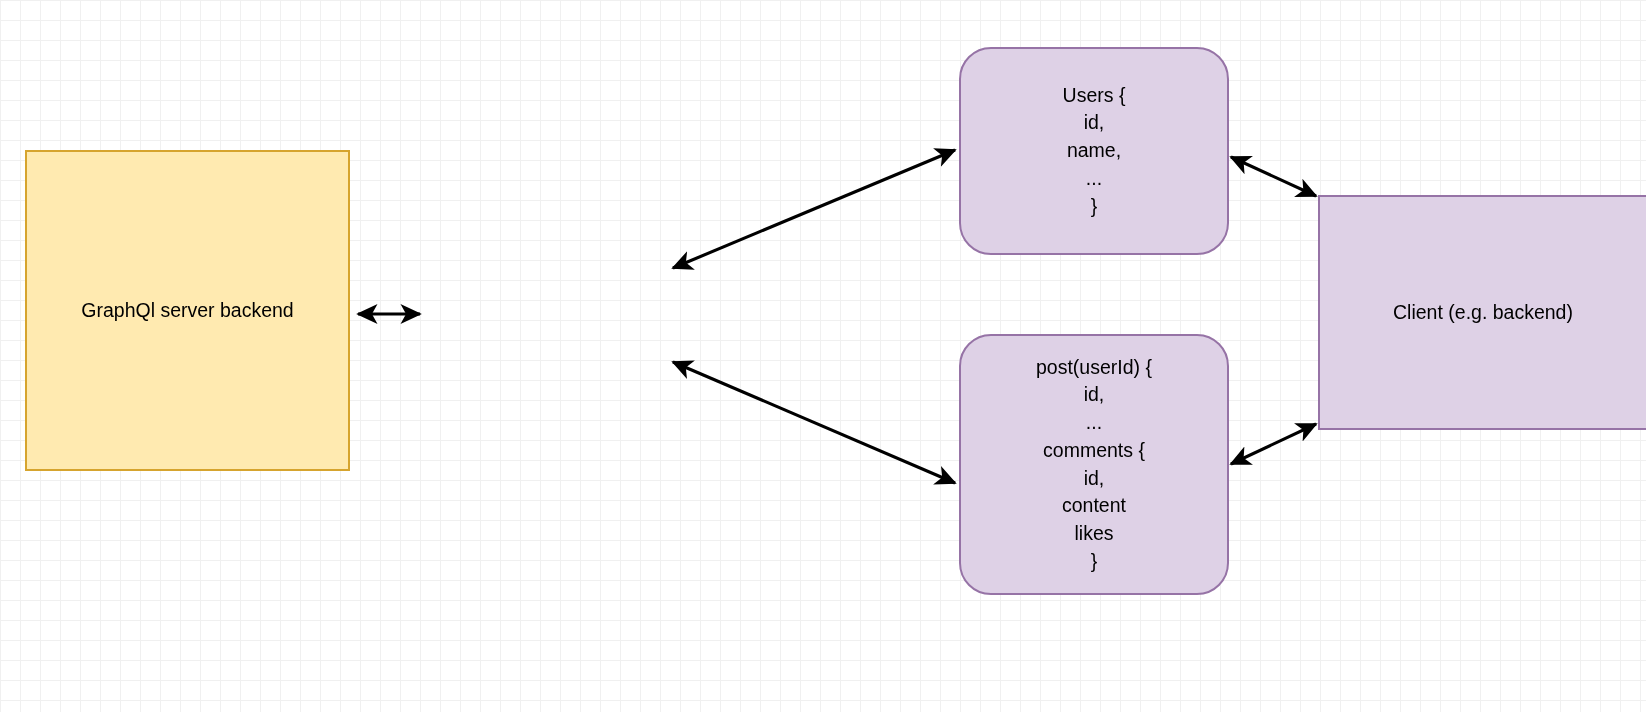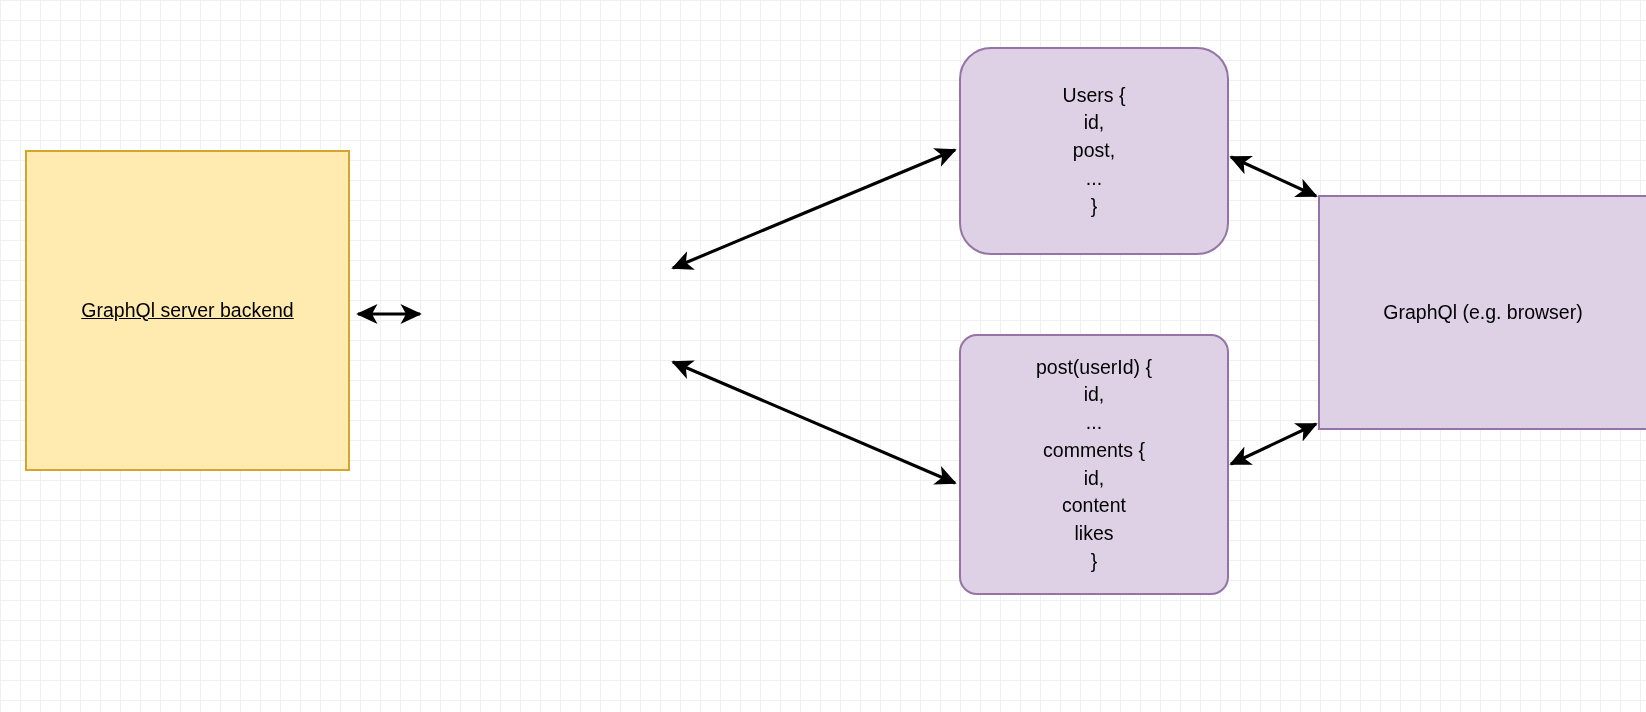--- a/index.html
+++ b/index.html
@@ -92,41 +92,41 @@
       <line x1="673" y1="268" x2="955" y2="150" marker-start="url(#arrow-start)" marker-end="url(#arrow-end)"></line>
 
       <line x1="673" y1="362" x2="955" y2="483" marker-start="url(#arrow-start)" marker-end="url(#arrow-end)"></line>
 
       <line x1="1231" y1="157" x2="1316" y2="196" marker-start="url(#arrow-start)" marker-end="url(#arrow-end)"></line>
 
       <line x1="1231" y1="464" x2="1316" y2="424" marker-start="url(#arrow-start)" marker-end="url(#arrow-end)"></line>
     </g>
   </svg>
 
-  <div class="node rect-yellow" style="left:25px; top:150px; width:325px; height:321px;text-decoration:underline;">
+  <div class="node rect-yellow" style="left:25px; top:150px; width:325px; height:321px;">
     <span class="lines">GraphQl server backend</span>
   </div>
 
 
   <div class="node rounded-purple" style="left:959px; top:47px; width:270px; height:208px;">
     <span class="lines">Users {
 id,
-post,
+name,
 ...
 }</span>
   </div>
 
-  <div class="node rounded-purple" style="left:959px; top:334px; width:270px; height:261px;border-radius:18px;">
+  <div class="node rounded-purple" style="left:959px; top:334px; width:270px; height:261px;">
     <span class="lines">post(userId) {
 id,
 ...
 comments {
 id,
 content
 likes
 }</span>
   </div>
 
   <div class="node rect-purple" style="left:1318px; top:195px; width:330px; height:235px;">
-    <span class="lines">GraphQl (e.g. browser)</span>
+    <span class="lines">Client (e.g. backend)</span>
   </div>
 
 </div>
 
 </body></html>

